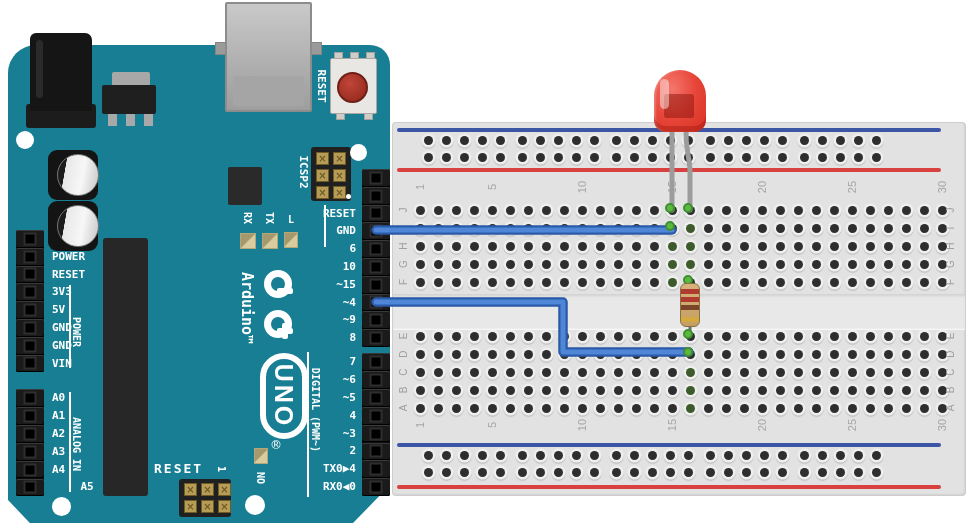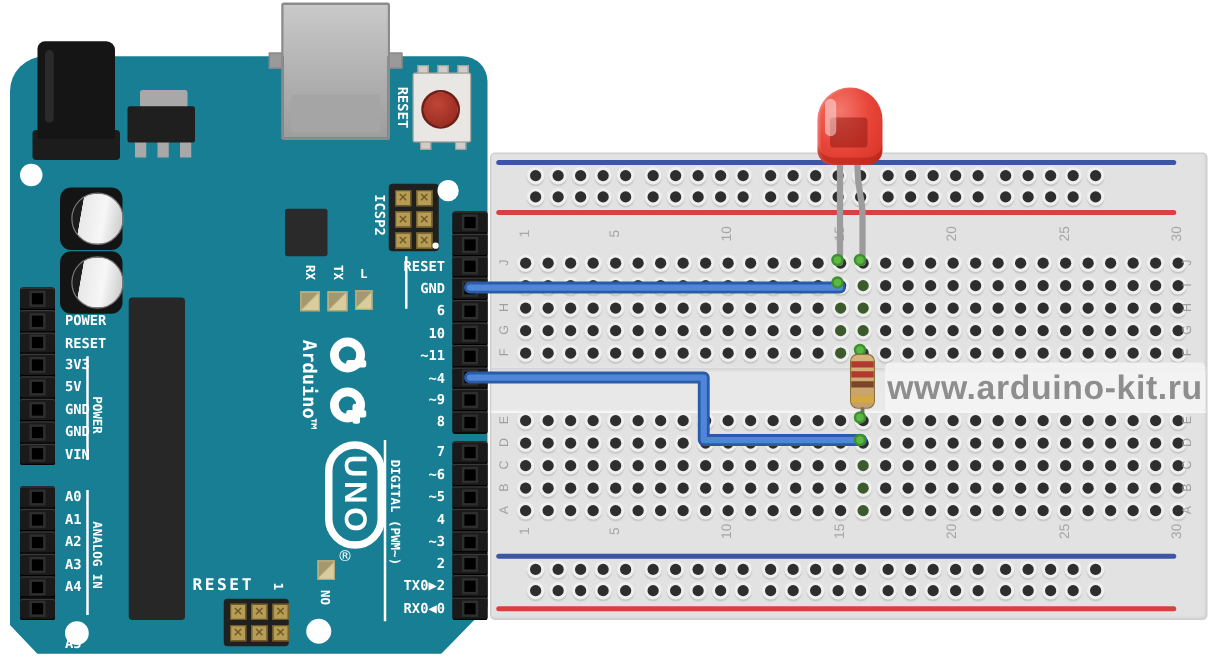--- a/index.html
+++ b/index.html
@@ -208,42 +208,42 @@
       <div class="pincell" style="left: 362px; top: 186.8px; height: 17.8px;"></div>
       <div class="pincell" style="left: 362px; top: 204.6px; height: 17.8px;"></div>
       <div class="pinlabel plr" style="top: 207px;">RESET</div>
       <div class="pincell" style="left: 362px; top: 222.4px; height: 17.8px;"></div>
       <div class="pinlabel plr" style="top: 224px;">GND</div>
       <div class="pincell" style="left: 362px; top: 240.2px; height: 17.8px;"></div>
       <div class="pinlabel plr" style="top: 242px;">6</div>
       <div class="pincell" style="left: 362px; top: 258px; height: 17.8px;"></div>
       <div class="pinlabel plr" style="top: 260px;">10</div>
       <div class="pincell" style="left: 362px; top: 275.8px; height: 17.8px;"></div>
-      <div class="pinlabel plr" style="top: 278px;">~11</div>
+      <div class="pinlabel plr" style="top: 278px;">~15</div>
       <div class="pincell" style="left: 362px; top: 293.6px; height: 17.8px;"></div>
       <div class="pinlabel plr" style="top: 296px;">~4</div>
       <div class="pincell" style="left: 362px; top: 311.4px; height: 17.8px;"></div>
       <div class="pinlabel plr" style="top: 313px;">~9</div>
       <div class="pincell" style="left: 362px; top: 329.2px; height: 17.8px;"></div>
       <div class="pinlabel plr" style="top: 331px;">8</div>
       <div class="pinstrip" style="left: 362px; top: 353px; height: 143.2px;"></div>
       <div class="pincell" style="left: 362px; top: 353px; height: 17.9px;"></div>
       <div class="pinlabel plr" style="top: 355px;">7</div>
       <div class="pincell" style="left: 362px; top: 370.9px; height: 17.9px;"></div>
       <div class="pinlabel plr" style="top: 373px;">~6</div>
       <div class="pincell" style="left: 362px; top: 388.8px; height: 17.9px;"></div>
       <div class="pinlabel plr" style="top: 391px;">~5</div>
       <div class="pincell" style="left: 362px; top: 406.7px; height: 17.9px;"></div>
       <div class="pinlabel plr" style="top: 409px;">4</div>
       <div class="pincell" style="left: 362px; top: 424.6px; height: 17.9px;"></div>
       <div class="pinlabel plr" style="top: 427px;">~3</div>
       <div class="pincell" style="left: 362px; top: 442.5px; height: 17.9px;"></div>
       <div class="pinlabel plr" style="top: 444px;">2</div>
       <div class="pincell" style="left: 362px; top: 460.4px; height: 17.9px;"></div>
-      <div class="pinlabel plr" style="top: 462px;">TX0▶2</div>
+      <div class="pinlabel plr" style="top: 462px;">TX0▶4</div>
       <div class="pincell" style="left: 362px; top: 478.3px; height: 17.9px;"></div>
       <div class="pinlabel plr" style="top: 480px;">RX0◀0</div>
       <div class="pinstrip" style="left: 16px; top: 230px; height: 142.4px;"></div>
       <div class="pincell" style="left: 16px; top: 230px; height: 17.8px;"></div>
       <div class="pincell" style="left: 16px; top: 247.8px; height: 17.8px;"></div>
       <div class="pinlabel pll" style="top: 250px;">POWER</div>
       <div class="pincell" style="left: 16px; top: 265.6px; height: 17.8px;"></div>
       <div class="pinlabel pll" style="top: 268px;">RESET</div>
       <div class="pincell" style="left: 16px; top: 283.4px; height: 17.8px;"></div>
       <div class="pinlabel pll" style="top: 285px;">3V3</div>
@@ -260,21 +260,21 @@
       <div class="pinlabel pll" style="top: 391px;">A0</div>
       <div class="pincell" style="left: 16px; top: 406.9px; height: 17.9px;"></div>
       <div class="pinlabel pll" style="top: 409px;">A1</div>
       <div class="pincell" style="left: 16px; top: 424.8px; height: 17.9px;"></div>
       <div class="pinlabel pll" style="top: 427px;">A2</div>
       <div class="pincell" style="left: 16px; top: 442.7px; height: 17.9px;"></div>
       <div class="pinlabel pll" style="top: 445px;">A3</div>
       <div class="pincell" style="left: 16px; top: 460.6px; height: 17.9px;"></div>
       <div class="pinlabel pll" style="top: 463px;">A4</div>
       <div class="pincell" style="left: 16px; top: 478.5px; height: 17.9px;"></div>
-      <div class="pinlabel pll" style="top: 508px;">A5</div>
+      <div class="pinlabel pll" style="top: 480px; text-align: center;">A5</div>
     </div>
 
   <div id="bb"></div>
   <div id="ravine"></div>
   <div class="railline" style="left:397px;top:128px;width:544px;background:var(--railblue,#3C55A5)"></div>
   <div class="railline" style="left:397px;top:168px;width:544px;background:var(--railred,#D94040)"></div>
   <div class="railline" style="left:397px;top:443px;width:544px;background:var(--railblue,#3C55A5)"></div>
   <div class="railline" style="left:397px;top:485px;width:544px;background:var(--railred,#D94040)"></div>
   <div id="bb-holes">
       <div class="hole" style="left: 415.5px; top: 205.5px;"></div>
@@ -705,21 +705,20 @@
       <div class="bnum" style="left: 571px; top: 419px;">10</div>
       <div class="bnum" style="left: 661px; top: 181px;">15</div>
       <div class="bnum" style="left: 661px; top: 419px;">15</div>
       <div class="bnum" style="left: 751px; top: 181px;">20</div>
       <div class="bnum" style="left: 751px; top: 419px;">20</div>
       <div class="bnum" style="left: 841px; top: 181px;">25</div>
       <div class="bnum" style="left: 841px; top: 419px;">25</div>
       <div class="bnum" style="left: 931px; top: 181px;">30</div>
       <div class="bnum" style="left: 931px; top: 419px;">30</div>
     </div>
-  <div id="watermark">www.arduino-kit.ru</div>
 
   <svg id="wiresvg" width="974" height="529" viewBox="0 0 974 529">
     <path d="M672 131 V210" stroke="#9C9C9C" stroke-width="5" fill="none" stroke-linecap="round"></path>
     <path d="M686 126 C685 152 690 156 690 172 L690 210" stroke="#9C9C9C" stroke-width="5" fill="none" stroke-linecap="round"></path>
     <path d="M690 283 V336" stroke="#6E6E6E" stroke-width="3" fill="none"></path>
     <path d="M376 230 H672" stroke="var(--wout,#2A5AA8)" stroke-width="9.5" fill="none" stroke-linecap="round"></path>
     <path d="M376 230 H672" stroke="var(--win,#4F86D8)" stroke-width="5" fill="none" stroke-linecap="round"></path>
     <path d="M376 302 H563 V352 H689" stroke="var(--wout,#2A5AA8)" stroke-width="9.5" fill="none" stroke-linecap="round" stroke-linejoin="round"></path>
     <path d="M376 302 H563 V352 H689" stroke="var(--win,#4F86D8)" stroke-width="5" fill="none" stroke-linecap="round" stroke-linejoin="round"></path>
   </svg>

